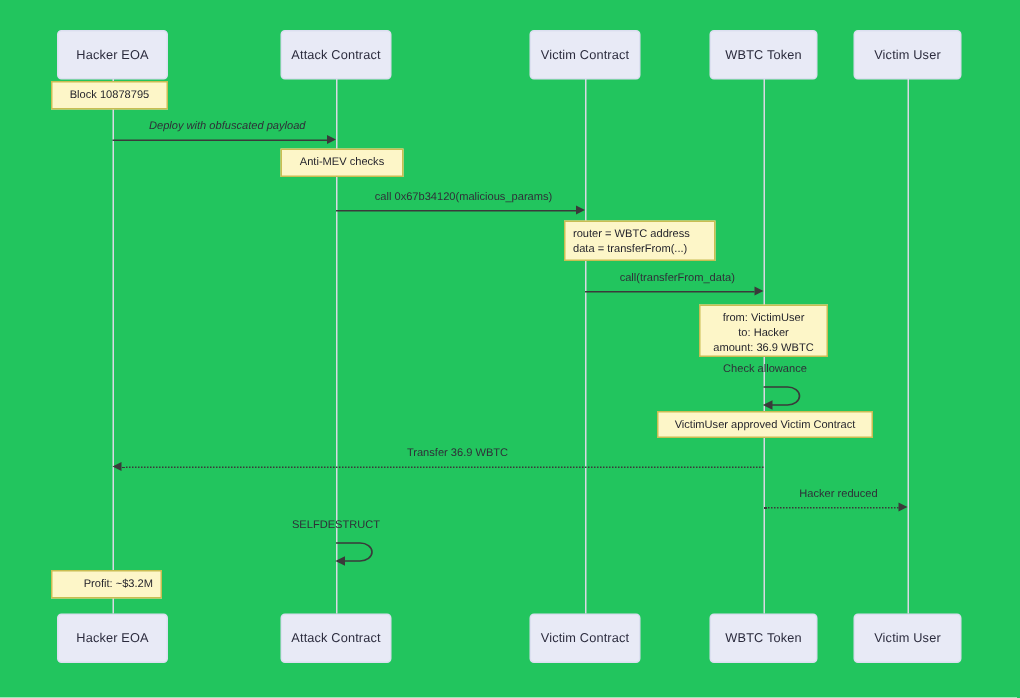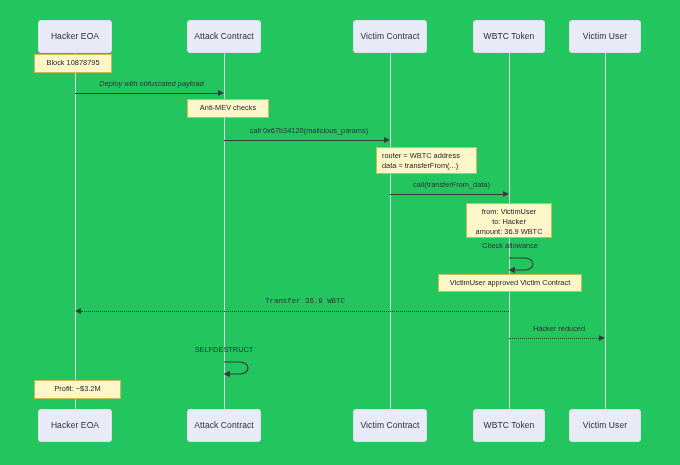--- a/index.html
+++ b/index.html
@@ -116,41 +116,41 @@
 
   <div class="note left" style="left:340px; top:147px; width:101px; height:27px;margin-left:36px;">router = WBTC address
 data = transferFrom(...)</div>
 
   <div class="note center" style="left:466px; top:203px; width:86px; height:35px;">from: VictimUser
 to: Hacker
 amount: 36.9 WBTC</div>
 
   <div class="note center" style="left:438px; top:274px; width:144px; height:18px;">VictimUser approved Victim Contract</div>
 
-  <div class="note center" style="left:34px; top:380px; width:87px; height:19px;">Profit: ~$3.2M</div>
+  <div class="note center" style="left:34px; top:380px; width:74px; height:19px;text-align:right;">Profit: ~$3.2M</div>
 
   <div class="msg-label" style="left:80px; top:79px; width:143px;font-style:italic;">Deploy with obfuscated payload</div>
   <div class="msg-line" style="left:75px; top:93px; width:143px;"></div>
   <div class="arrow-head right" style="left:218px; top:90px;"></div>
 
   <div class="msg-label" style="left:229px; top:126px; width:160px;">call 0x67b34120(malicious_params)</div>
   <div class="msg-line" style="left:224px; top:140px; width:160px;"></div>
   <div class="arrow-head right" style="left:384px; top:137px;"></div>
 
   <div class="msg-label" style="left:395px; top:180px; width:113px;text-align:center;">call(transferFrom_data)</div>
   <div class="msg-line" style="left:390px; top:194px; width:113px;"></div>
   <div class="arrow-head right" style="left:503px; top:191px;"></div>
 
   <div class="msg-label" style="left:474px; top:241px; width:72px;">Check allowance</div>
   <svg class="self-loop" style="left:503px; top:254px;" width="40" height="20" viewBox="0 0 40 20">
     <path d="M6,4 L22,4 A8,6 0 0 1 22,16 L10,16" fill="none" stroke="#3a3a3a" stroke-width="1.1"></path>
     <polygon points="12,12.8 12,19.2 5.5,16" fill="#3a3a3a"></polygon>
   </svg>
 
-  <div class="msg-label" style="left:255px; top:297px; width:100px;font-family:Liberation Mono, monospace;">Transfer 36.9 WBTC</div>
+  <div class="msg-label" style="left:255px; top:297px; width:100px;">Transfer 36.9 WBTC</div>
   <div class="msg-line dotted" style="left:81px; top:311px; width:428px;"></div>
   <div class="arrow-head left" style="left:75px; top:308px;"></div>
 
   <div class="msg-label" style="left:518px; top:324px; width:82px;">Hacker reduced</div>
   <div class="msg-line dotted" style="left:509px; top:338px; width:90px;"></div>
   <div class="arrow-head right" style="left:599px; top:335px;"></div>
 
   <div class="msg-label" style="left:186px; top:345px; width:76px;">SELFDESTRUCT</div>
   <svg class="self-loop" style="left:218px; top:358px;" width="40" height="20" viewBox="0 0 40 20">
     <path d="M6,4 L22,4 A8,6 0 0 1 22,16 L10,16" fill="none" stroke="#3a3a3a" stroke-width="1.1"></path>

